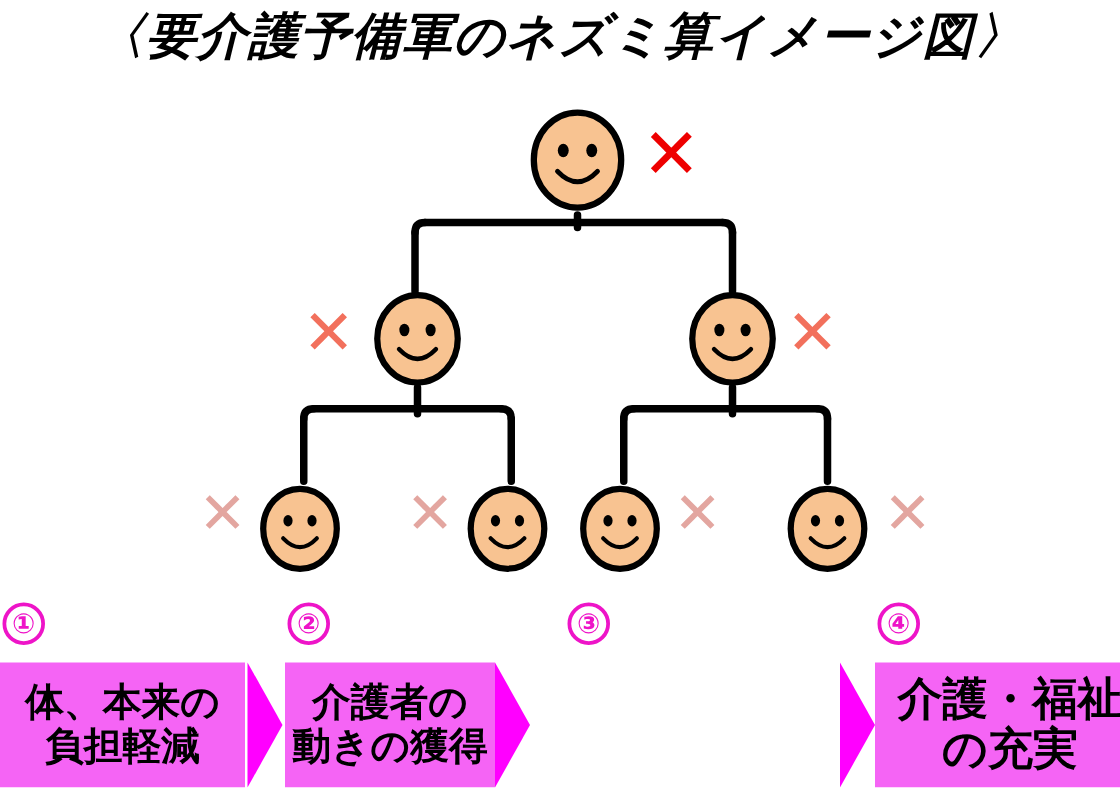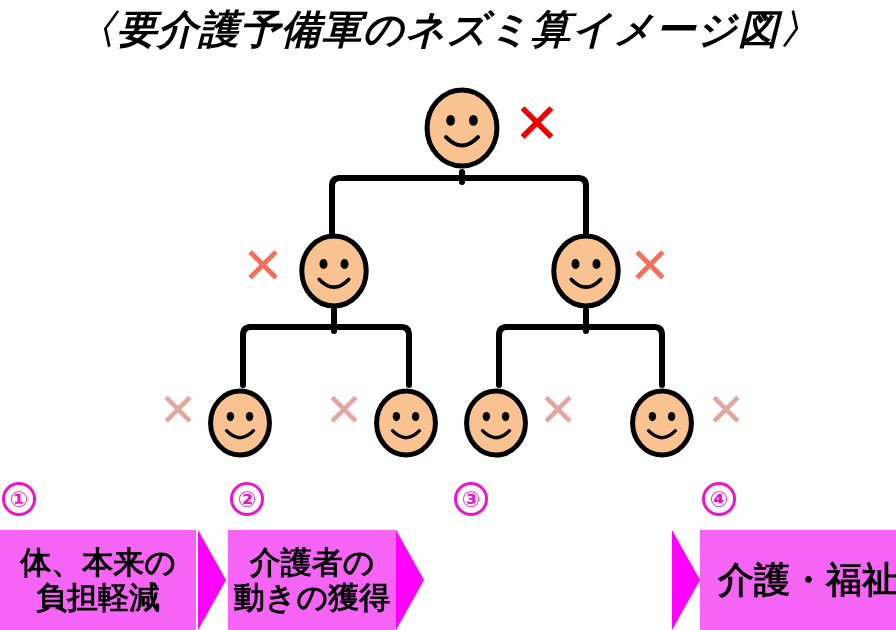--- a/index.html
+++ b/index.html
@@ -213,18 +213,19 @@
         <span class="step-line">動きの獲得</span>
       </div>
     </div>
     <div class="flow-step" style="left: 452px; width: 218px; height: 148px;">
       <div class="step-badge">③</div>
     </div>
     <div class="flow-step" style="left: 700px; width: 196px; height: 148px;">
       <div class="step-badge">④</div>
       <div class="step-box" style="width: 216px; height: 100px; font-size: 36px; background: rgb(245, 100, 245);">
         <span class="step-line">介護・福祉</span>
+        <span class="step-line">の充実</span>
       </div>
     </div>
     <div class="flow-arrow" style="left: 198px; border-top: 50px solid transparent; border-bottom: 50px solid transparent; border-left: 28px solid rgb(255, 0, 255);"></div>
     <div class="flow-arrow" style="left: 396px; border-top: 50px solid transparent; border-bottom: 50px solid transparent; border-left: 28px solid rgb(255, 0, 255);"></div>
     <div class="flow-arrow" style="left: 672px; border-top: 50px solid transparent; border-bottom: 50px solid transparent; border-left: 28px solid rgb(255, 0, 255);"></div>
   </div>
 
 </body></html>

